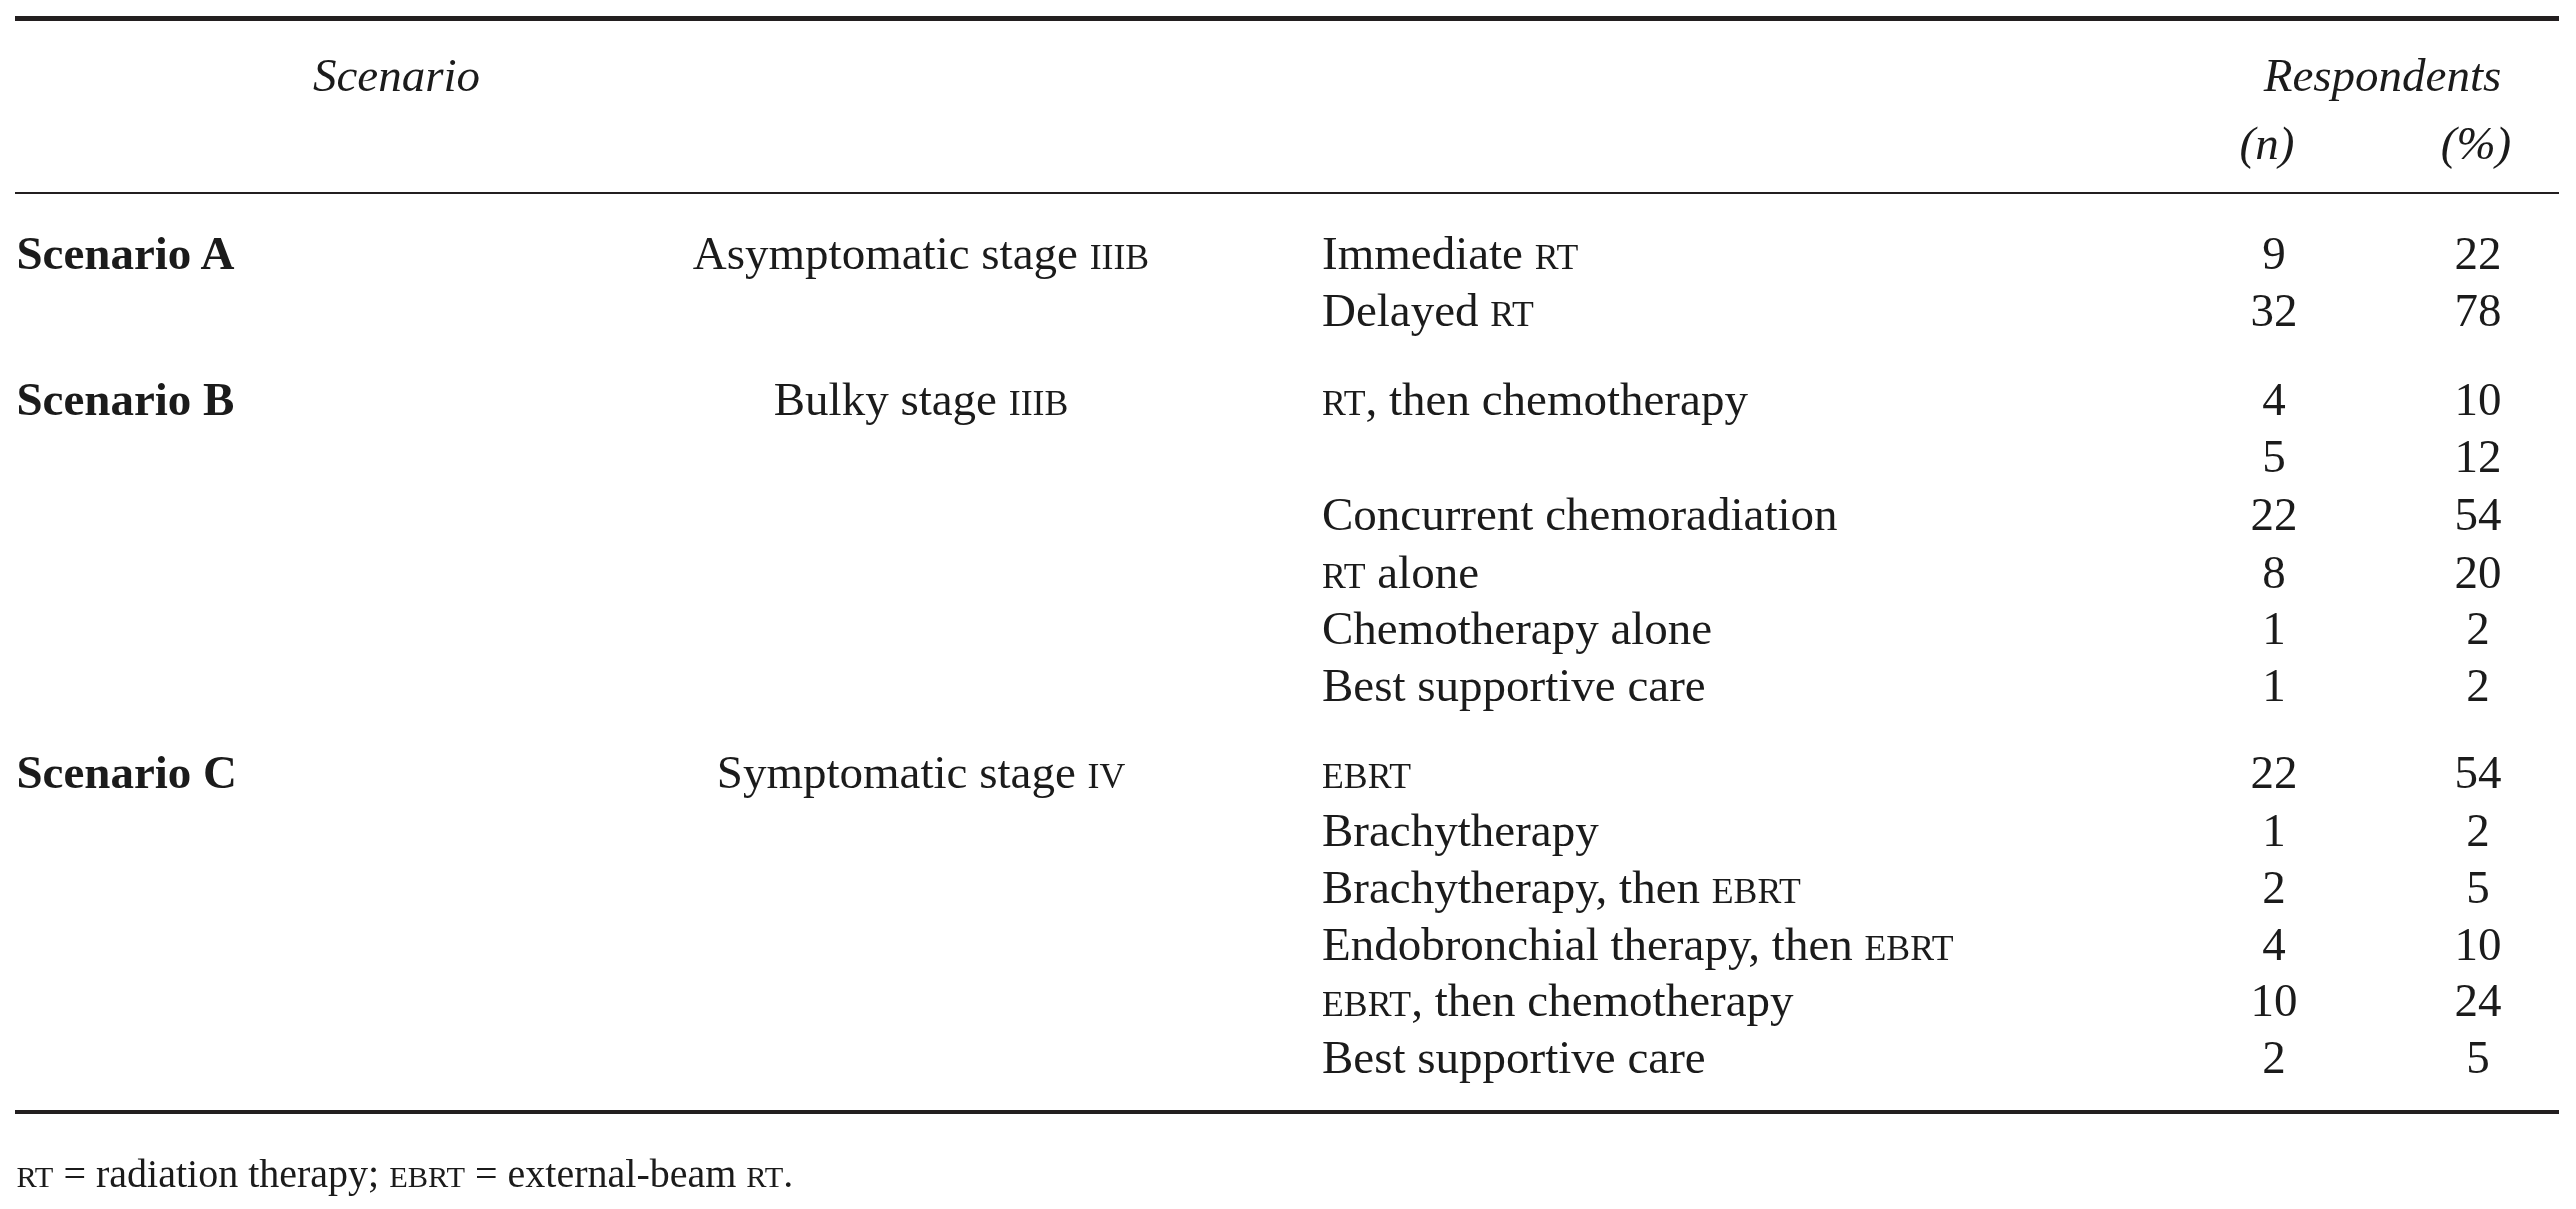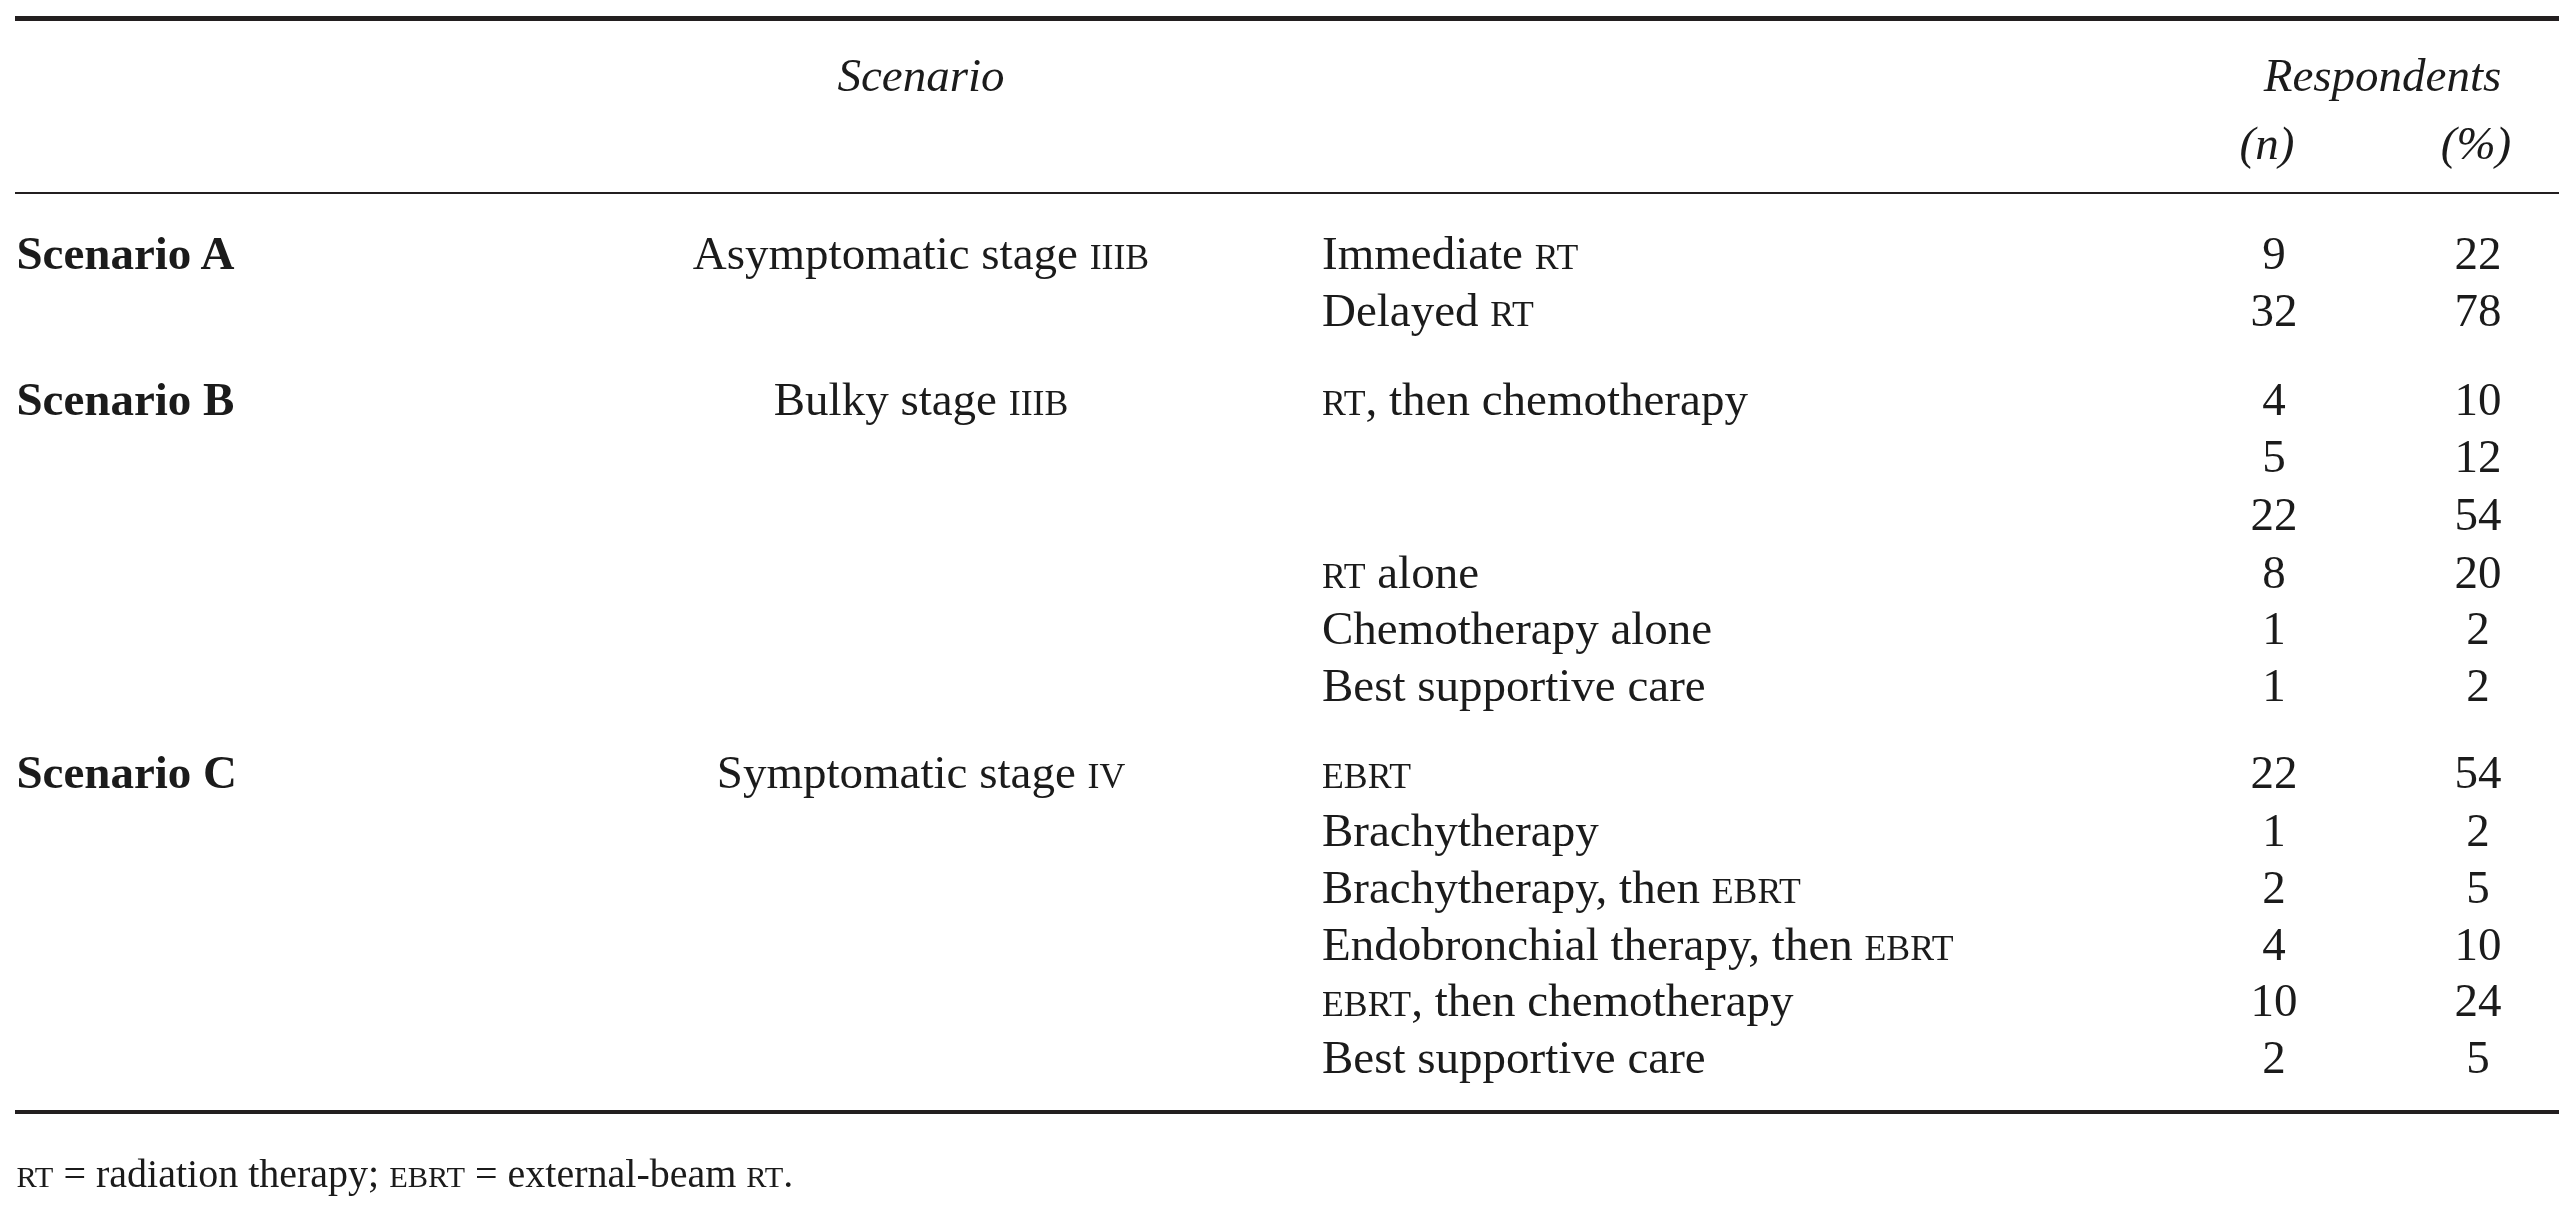--- a/index.html
+++ b/index.html
@@ -12,21 +12,21 @@
     font-family:"Liberation Serif","DejaVu Serif",serif;
     font-size:47px;
     color:#1b1b1b;
   }
   .rule{position:absolute;left:15px;width:2544px;background:#231f20;}
   .rule-top{top:16.4px;height:4.3px;}
   .rule-mid{top:192px;height:2.4px;}
   .rule-bottom{top:1110px;height:4.3px;}
 
   .hdr{position:absolute;font-style:italic;line-height:58px;height:58px;white-space:nowrap;}
-  .hdr-scenario{left:313px;width:1216px;top:46px;text-align:center;}
+  .hdr-scenario{left:313px;width:1216px;top:46px;text-align:left;}
   .hdr-respondents{left:2200px;width:365px;top:46px;text-align:center;}
   .hdr-n{left:2206px;width:122px;top:114px;text-align:center;}
   .hdr-pct{left:2415px;width:122px;top:114px;text-align:center;}
 
   .row{position:absolute;left:0;width:2576px;height:58px;line-height:58px;}
   .cell{position:absolute;top:0;height:58px;line-height:58px;white-space:nowrap;}
   .cell-label{left:16.4px;width:547px;text-align:left;font-weight:bold;}
   .cell-desc{left:313px;width:1216px;text-align:center;}
   .cell-treat{left:1322px;width:851px;text-align:left;}
   .cell-n{left:2213px;width:122px;text-align:center;}
@@ -66,20 +66,21 @@
         <div class="cell cell-desc"><span>Bulky stage </span><span class="sc">IIIB</span></div>
         <div class="cell cell-treat"><span class="sc">RT</span><span>, then chemotherapy</span></div>
         <div class="cell cell-n">4</div>
         <div class="cell cell-pct">10</div>
       </div>
       <div class="row" style="top: 427px;">
         <div class="cell cell-n">5</div>
         <div class="cell cell-pct">12</div>
       </div>
       <div class="row" style="top: 485px;">
+        <div class="cell cell-treat"><span>Concurrent chemoradiation</span></div>
         <div class="cell cell-n">22</div>
         <div class="cell cell-pct">54</div>
       </div>
       <div class="row" style="top: 543px;">
         <div class="cell cell-treat"><span class="sc">RT</span><span> alone</span></div>
         <div class="cell cell-n">8</div>
         <div class="cell cell-pct">20</div>
       </div>
       <div class="row" style="top: 599px;">
         <div class="cell cell-treat"><span>Chemotherapy alone</span></div>

